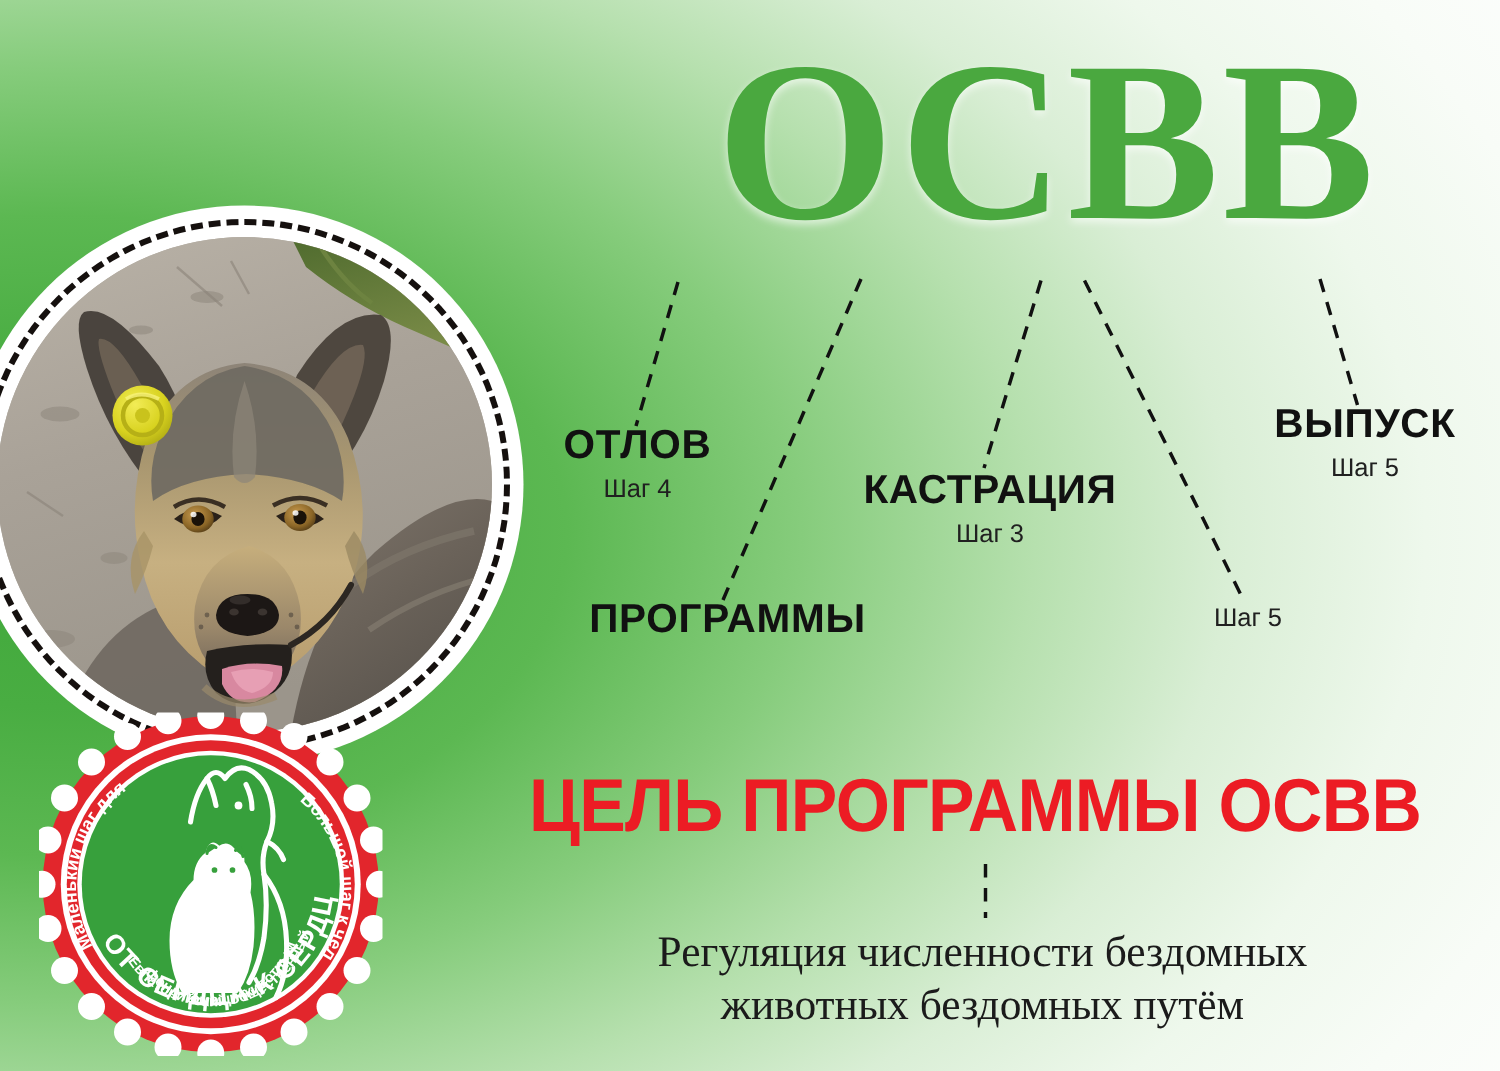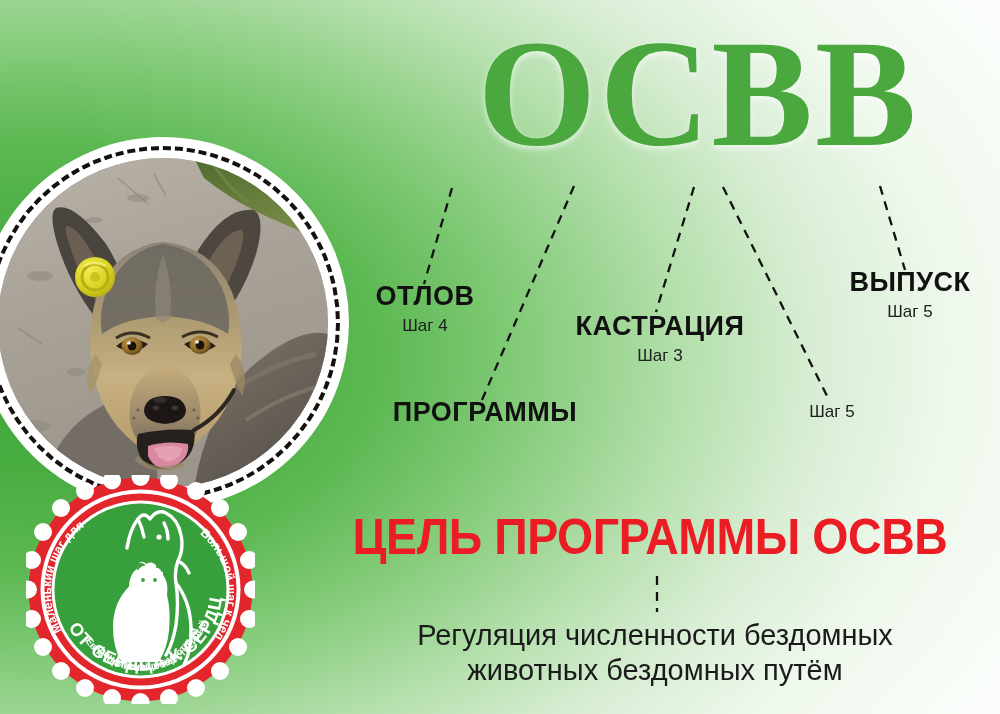--- a/index.html
+++ b/index.html
@@ -132,21 +132,21 @@
     transform-origin: center center;
   }
 
   
   .goal-desc {
     position: absolute;
     left: 330px;
     top: 618px;
     width: 650px;
     text-align: center;
-    font-family: Liberation Sans, sans-serif;
+    font-family: Liberation Serif, serif;
     font-weight: normal;
     font-size: 29px;
     color: #1b1b1b;
     line-height: 1.22;
   }
   .goal-desc .l2 { display: block; }
 
   
   .logo {
     position: absolute;

